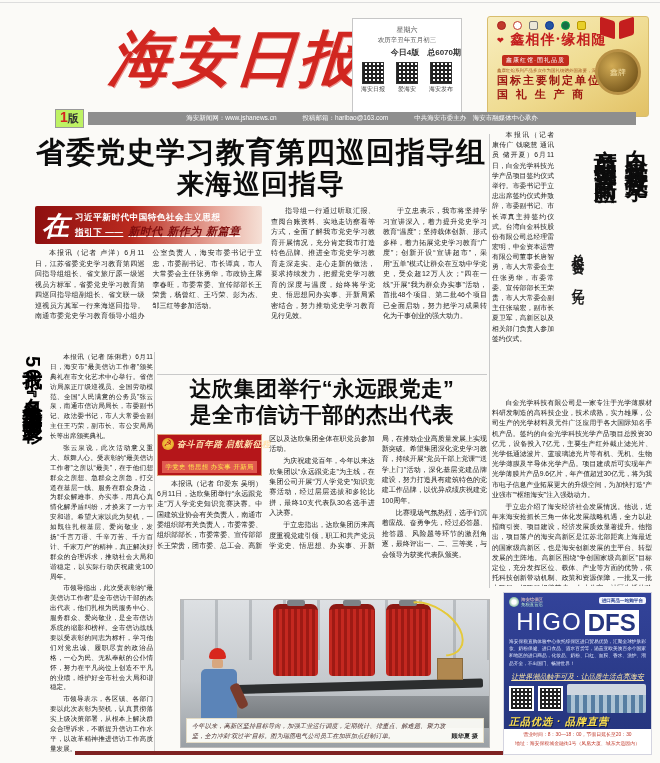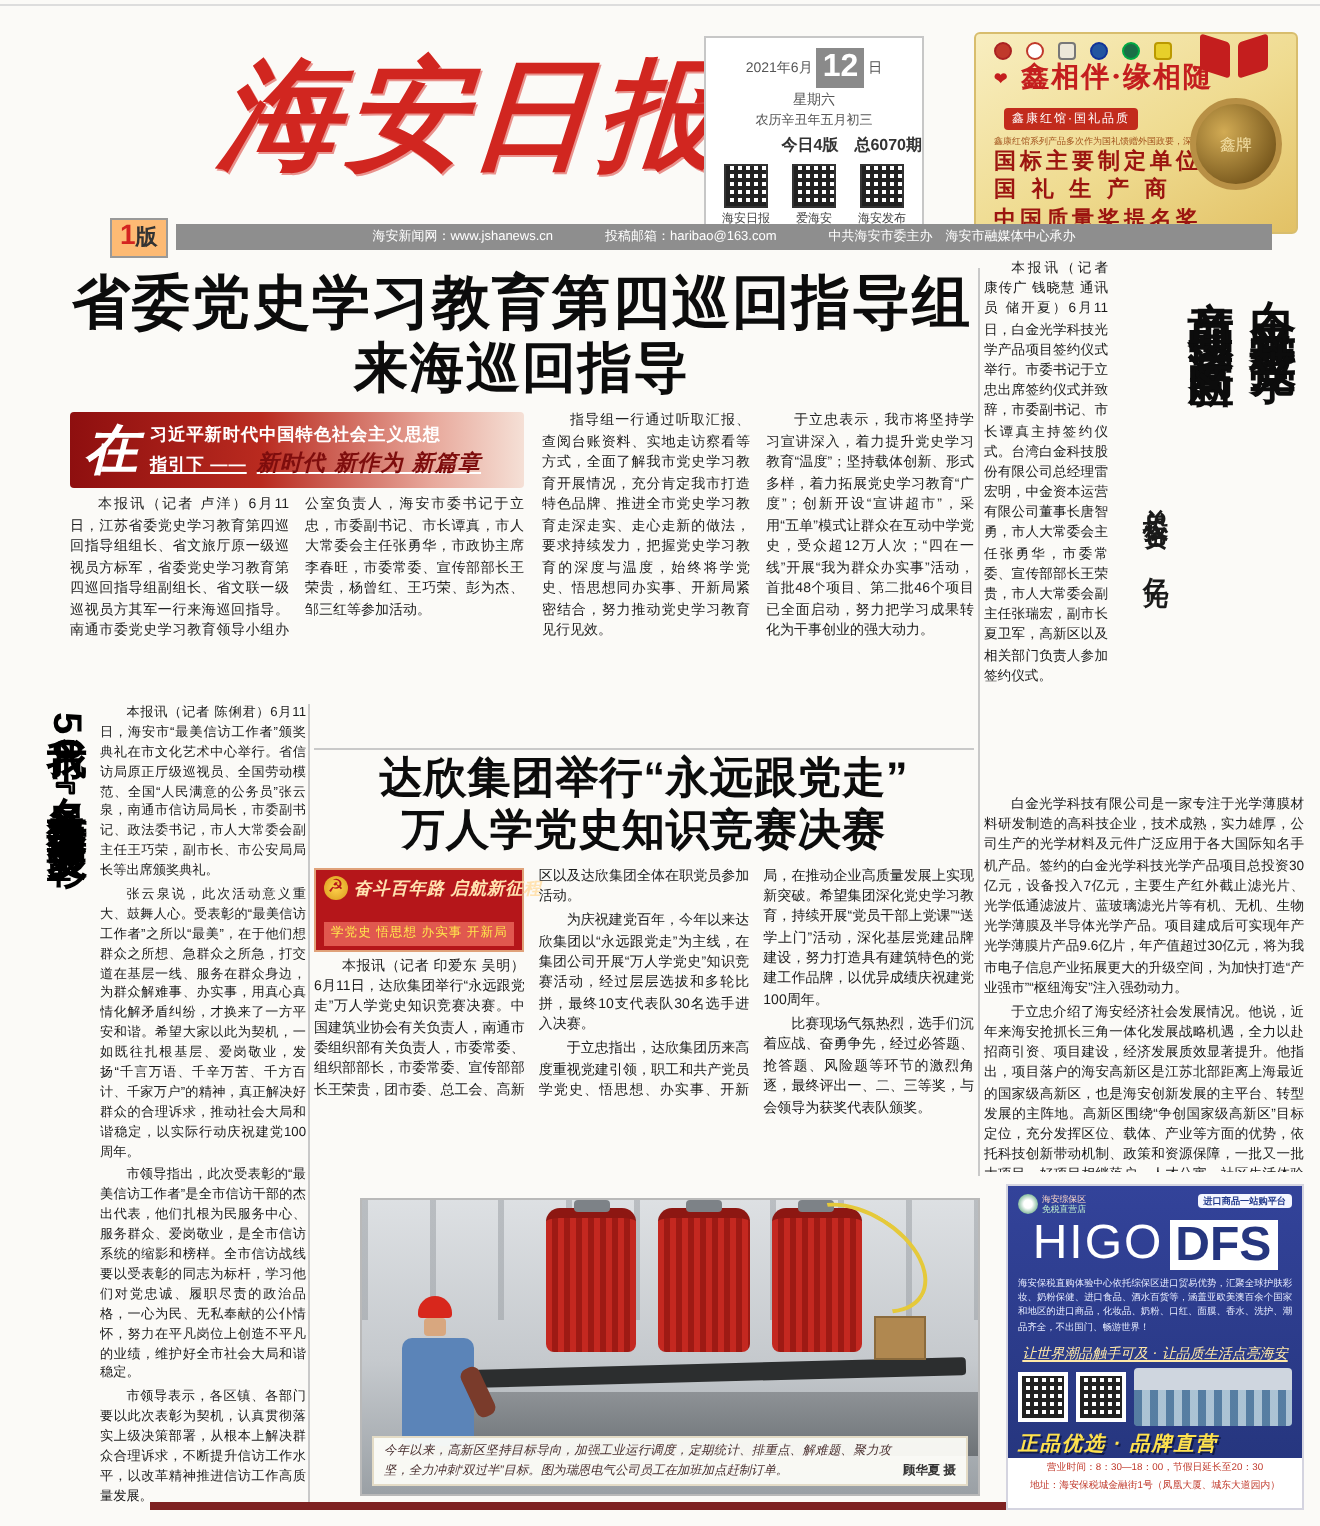--- a/index.html
+++ b/index.html
@@ -82,21 +82,21 @@
   }
   .gold-ribbon { position:absolute; right:14px; top:0; width:34px; height:26px; }
   .gold-ribbon::before, .gold-ribbon::after {
     content:""; position:absolute; top:2px; width:15px; height:18px; background:#c41e1e; border-radius:2px;
   }
   .gold-ribbon::before { left:0; transform:skewY(18deg); }
   .gold-ribbon::after { right:0; transform:skewY(-18deg); }
 
   
   .edition-badge {
-    left:55px; top:109px; background:#fdba74; border:1px solid #999;
+    left:55px; top:109px; background:#bef264; border:1px solid #999;
     padding:0 4px 1px 4px; font-weight:bold; color:#333; font-size:11px; line-height:15px;
   }
   .edition-badge .num { color:#d42420; font-size:14px; }
   .info-strip {
     left:88px; top:112px; width:548px; height:13px; background:#8e8e8e; color:#fff;
     font-size:6.5px; display:flex; align-items:center; justify-content:center; gap:26px; white-space:nowrap;
   }
 
   
   .vline { width:1px; background:#c9c9c9; }
@@ -230,25 +230,20 @@
   .higo-tag { font-size:10px; font-weight:900; font-style:italic; color:#ffe24d; letter-spacing:1px; margin-top:2px; text-shadow:1px 1px 0 #101a4a; white-space:nowrap; }
   .higo-foot { height:25px; color:#c0392b; font-size:4.9px; text-align:center; line-height:1.8; padding-top:2px; white-space:nowrap; overflow:hidden; }
 </style>
 </head>
 <body>
 
 <div class="abs topline"></div>
 <div class="abs masthead">海安日报</div>
 
 <div class="abs datebox">
-  <div class="dateline">
-    <span>2021年6月</span>
-    <span class="day-big">12</span>
-    <span>日</span>
-  </div>
   <div class="weekday">星期六</div>
   <div class="lunar">农历辛丑年五月初三</div>
   <div class="ed-info">今日4版　总6070期</div>
   <div class="qr-row">
     <div class="qr-item">
       <div class="qr"></div>
       <div class="qr-label">海安日报</div>
     </div>
     <div class="qr-item">
       <div class="qr"></div>
@@ -273,21 +268,20 @@
   </div>
   <div class="gold-title">
     <span class="heart">❤</span>
     <span>鑫相伴·缘相随</span>
   </div>
   <span class="gold-sub">鑫康红馆·国礼品质</span>
   <div class="gold-tiny">鑫康红馆系列产品多次作为国礼馈赠外国政要，深受海内外宾朋喜爱</div>
   <div class="gold-lines">
     <div>国标主要制定单位</div>
     <div>国 礼 生 产 商</div>
-    <div>中国质量奖提名奖</div>
   </div>
   <div class="gold-medal">鑫牌</div>
 </div>
 
 <div class="abs edition-badge">
   <span class="num">1</span><span>版</span>
 </div>
 <div class="abs info-strip">
   <span>海安新闻网：www.jshanews.cn</span>
   <span>投稿邮箱：haribao@163.com</span>
@@ -339,21 +333,21 @@
     </div>
   </div>
   <div class="bj-bottom">
       <p>白金光学科技有限公司是一家专注于光学薄膜材料研发制造的高科技企业，技术成熟，实力雄厚，公司生产的光学材料及元件广泛应用于各大国际知名手机产品。签约的白金光学科技光学产品项目总投资30亿元，设备投入7亿元，主要生产红外截止滤光片、光学低通滤波片、蓝玻璃滤光片等有机、无机、生物光学薄膜及半导体光学产品。项目建成后可实现年产光学薄膜片产品9.6亿片，年产值超过30亿元，将为我市电子信息产业拓展更大的升级空间，为加快打造“产业强市”“枢纽海安”注入强劲动力。</p>
       <p>于立忠介绍了海安经济社会发展情况。他说，近年来海安抢抓长三角一体化发展战略机遇，全力以赴招商引资、项目建设，经济发展质效显著提升。他指出，项目落户的海安高新区是江苏北部距离上海最近的国家级高新区，也是海安创新发展的主平台、转型发展的主阵地。高新区围绕“争创国家级高新区”目标定位，充分发挥区位、载体、产业等方面的优势，依托科技创新带动机制、政策和资源保障，一批又一批大项目、好项目相继落户，人才公寓、社区生活体验中心等相继建成，正加速成为全市一流的科技创新策源地。</p>
     </div>
 </div>
 
 <div class="abs daxin">
   <div class="hl hl1">达欣集团举行“永远跟党走”</div>
-  <div class="hl hl2">万人学党史知识竞赛决赛</div>
+  <div class="hl hl2">是全市信访干部的杰出代表</div>
   <div class="dx-body">
     <div class="logo-box">
       <div class="logo-top">
         <span class="logo-emblem">☭</span>
         <span>奋斗百年路 启航新征程</span>
       </div>
       <div class="logo-bottom">学党史 悟思想 办实事 开新局</div>
     </div>
     <div>
         <p>本报讯（记者 印爱东 吴明）6月11日，达欣集团举行“永远跟党走”万人学党史知识竞赛决赛。中国建筑业协会有关负责人，南通市委组织部有关负责人，市委常委、组织部部长，市委常委、宣传部部长王荣贵，团市委、总工会、高新区以及达欣集团全体在职党员参加活动。</p>

